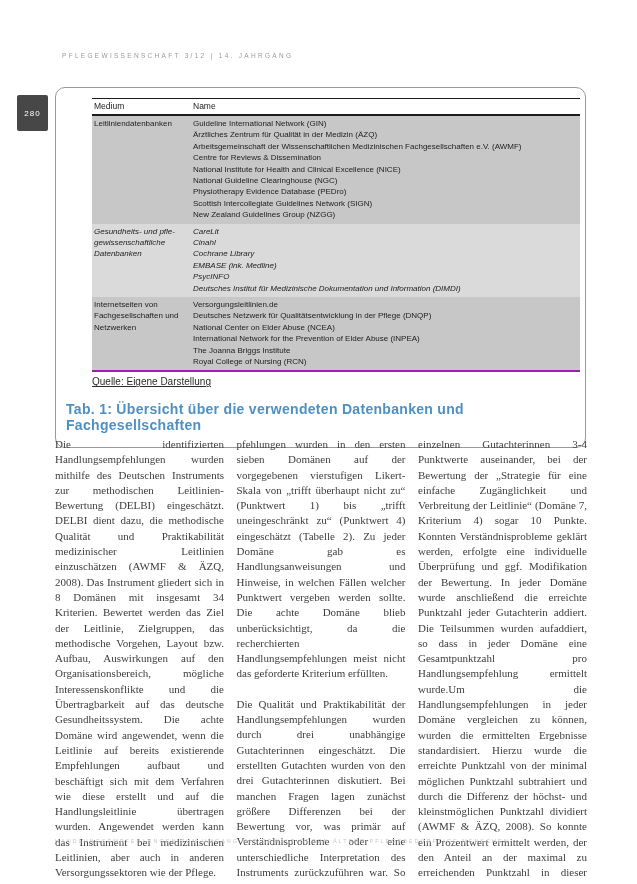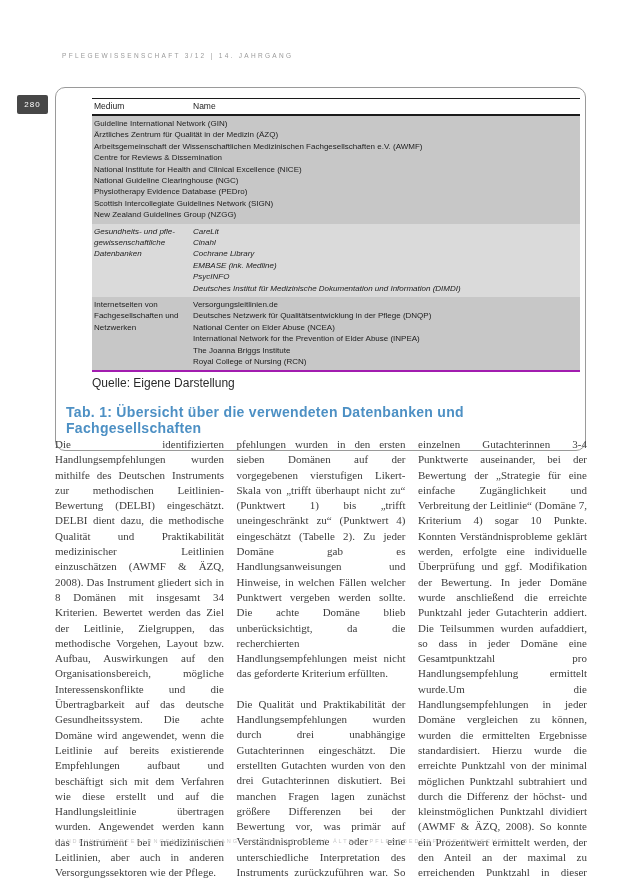--- a/index.html
+++ b/index.html
@@ -7,21 +7,21 @@
     position:relative; width:637px; height:884px; margin:0 auto;
     background:#ffffff; overflow:hidden;
     font-family:"Liberation Sans", sans-serif;
   }
   .journal-header {
     position:absolute; left:62px; top:52px;
     font-size:6.5px; letter-spacing:2.3px; color:#9a9a9a;
     text-transform:uppercase; white-space:nowrap;
   }
   .page-badge {
-    position:absolute; left:17px; top:95px; width:31px; height:19px;
+    position:absolute; left:17px; top:95px; width:31px; height:36px;
     background:#474747; color:#ffffff; border-radius:2px;
     display:flex; align-items:center; justify-content:center;
     font-size:8px; letter-spacing:1px;
   }
   .table-box {
     position:absolute; left:55px; top:87px; width:531px;
     box-sizing:border-box;
     border:1px solid #9a9a9a; border-radius:10px;
     padding:10px 5px 12px 8px; background:#ffffff;
   }
@@ -30,21 +30,21 @@
     display:flex; border-top:1px solid #1c1c1c; border-bottom:2px solid #1c1c1c;
     padding:1.5px 2px 2px 2px; font-size:8.5px;
   }
   .cell-medium { width:99px; flex:none; padding-right:4px; box-sizing:border-box; line-height:11.4px; }
   .cell-name  { flex:1; line-height:11.4px; }
   .tbl-row { display:flex; padding:2px 2px 3px 2px; }
   .row-a { background:#c7c7c7; }
   .row-b { background:#dadada;font-style:italic; }
   .tbl-row:last-of-type { border-bottom:2px solid #a21caf; }
   .names { white-space:pre-line; text-align:justify; }
-  .tbl-source { margin-left:28px; margin-top:4px; font-size:12px; color:#2b2b2b; }
+  .tbl-source { margin-left:28px; margin-top:4px; font-size:10px; color:#2b2b2b;text-decoration:underline; }
   .tbl-caption {
     margin:14px 0 2px 2px; font-size:14px; font-weight:bold;
     color:#4d90c4; letter-spacing:0.3px;
   }
   .columns {
     position:absolute; left:55px; top:437px; width:531px;
     display:flex; gap:12.5px;
   }
   .col {
     width:169px; flex:none;
@@ -68,20 +68,21 @@
 
   <div class="page-badge">280</div>
 
   <div class="table-box">
     <div class="tbl">
       <div class="tbl-header">
         <div class="cell-medium">Medium</div>
         <div class="cell-name">Name</div>
       </div>
       <div class="tbl-row row-a">
+        <div class="cell-medium">Leitliniendatenbanken</div>
         <div class="cell-name names">Guideline International Network (GIN)
 Ärztliches Zentrum für Qualität in der Medizin (ÄZQ)
 Arbeitsgemeinschaft der Wissenschaftlichen Medizinischen Fachgesell­schaften e.V. (AWMF)
 Centre for Reviews &amp; Dissemination
 National Institute for Health and Clinical Excellence (NICE)
 National Guideline Clearinghouse (NGC)
 Physiotherapy Evidence Database (PEDro)
 Scottish Intercollegiate Guidelines Network (SIGN)
 New Zealand Guidelines Group (NZGG)</div>
       </div>

